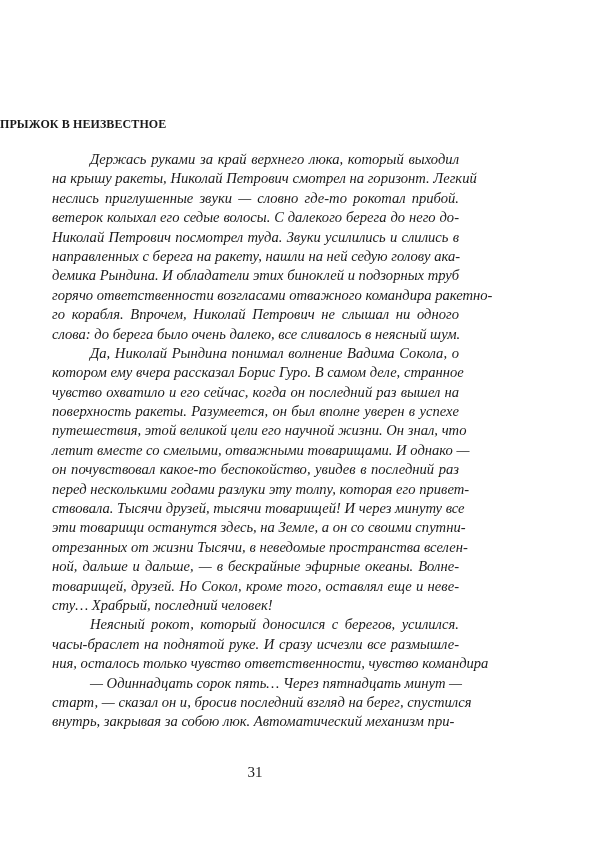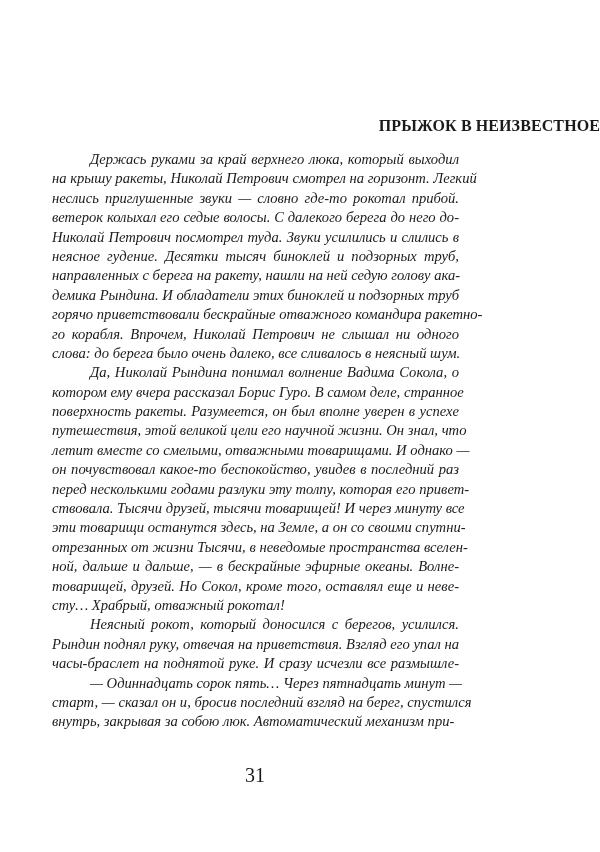--- a/index.html
+++ b/index.html
@@ -1,57 +1,57 @@
 <!DOCTYPE html>
 <html><head>
 <meta charset="utf-8">
 <style>
   html, body { margin:0; padding:0; }
   body { width:600px; height:852px; background:#ffffff; position:relative; overflow:hidden;
          font-family:"Liberation Serif", "DejaVu Serif", serif; color:#1a1a1a; }
-  .title { position:absolute; top:117px; left:0; width:600px; text-align:right;
-           font-weight:bold; font-size:16px; letter-spacing:0.1px; }
+  .title { position:absolute; top:117px; left:0; width:600px; text-align:left;
+           font-weight:bold; font-size:12px; letter-spacing:0.1px; }
   .body { position:absolute; top:150px; left:52px; width:407px; }
   .line { height:19.4px; line-height:19.4px; font-size:14.6px; white-space:nowrap;
           text-align:justify; text-align-last:justify;font-style:italic; }
   .line.indent { padding-left:38px; }
   .line.last { text-align-last:left; }
-  .pagenum { position:absolute; top:764px; left:0; width:510px; text-align:center; font-size:20px; }
+  .pagenum { position:absolute; top:764px; left:0; width:510px; text-align:center; font-size:15px; }
 </style>
 </head>
 <body>
 
 <div>
   <div class="title">ПРЫЖОК В НЕИЗВЕСТНОЕ</div>
   <div class="body" id="body">
       <div class="line indent">Держась руками за край верхнего люка, который выходил</div>
       <div class="line">на крышу ракеты, Николай Петрович смотрел на горизонт. Легкий</div>
       <div class="line">неслись приглушенные звуки — словно где-то рокотал прибой.</div>
       <div class="line">ветерок колыхал его седые волосы. С далекого берега до него до-</div>
       <div class="line">Николай Петрович посмотрел туда. Звуки усилились и слились в</div>
-      <div class="line">неясное гудение. Десятки тысяч биноклей и подзорных труб,</div>
       <div class="line">направленных с берега на ракету, нашли на ней седую голову ака-</div>
       <div class="line">демика Рындина. И обладатели этих биноклей и подзорных труб</div>
-      <div class="line">горячо приветствовали бескрайные отважного командира ракетно-</div>
+      <div class="line">горячо ответственности возгласами отважного командира ракетно-</div>
       <div class="line">го корабля. Впрочем, Николай Петрович не слышал ни одного</div>
       <div class="line last">слова: до берега было очень далеко, все сливалось в неясный шум.</div>
       <div class="line indent">Да, Николай Рындина понимал волнение Вадима Сокола, о</div>
       <div class="line">котором ему вчера рассказал Борис Гуро. В самом деле, странное</div>
+      <div class="line">чувство охватило и его сейчас, когда он последний раз вышел на</div>
       <div class="line">поверхность ракеты. Разумеется, он был вполне уверен в успехе</div>
       <div class="line">путешествия, этой великой цели его научной жизни. Он знал, что</div>
       <div class="line">летит вместе со смелыми, отважными товарищами. И однако —</div>
       <div class="line">он почувствовал какое-то беспокойство, увидев в последний раз</div>
       <div class="line">перед несколькими годами разлуки эту толпу, которая его привет-</div>
       <div class="line">ствовала. Тысячи друзей, тысячи товарищей! И через минуту все</div>
       <div class="line">эти товарищи останутся здесь, на Земле, а он со своими спутни-</div>
       <div class="line">отрезанных от жизни Тысячи, в неведомые пространства вселен-</div>
       <div class="line">ной, дальше и дальше, — в бескрайные эфирные океаны. Волне-</div>
       <div class="line">товарищей, друзей. Но Сокол, кроме того, оставлял еще и неве-</div>
-      <div class="line last">сту… Храбрый, отважный рокотал!</div>
+      <div class="line last">сту… Храбрый, последний человек!</div>
       <div class="line indent">Неясный рокот, который доносился с берегов, усилился.</div>
-      <div class="line">Рындин поднял руку, отвечая на приветствия. Взгляд его упал на</div>
       <div class="line">часы-браслет на поднятой руке. И сразу исчезли все размышле-</div>
+      <div class="line">ния, осталось только чувство ответственности, чувство командира</div>
       <div class="line indent">— Одиннадцать сорок пять… Через пятнадцать минут —</div>
       <div class="line">старт, — сказал он и, бросив последний взгляд на берег, спустился</div>
       <div class="line last">внутрь, закрывая за собою люк. Автоматический механизм при-</div>
     </div>
   <div class="pagenum">31</div>
 </div>
 
 </body></html>

